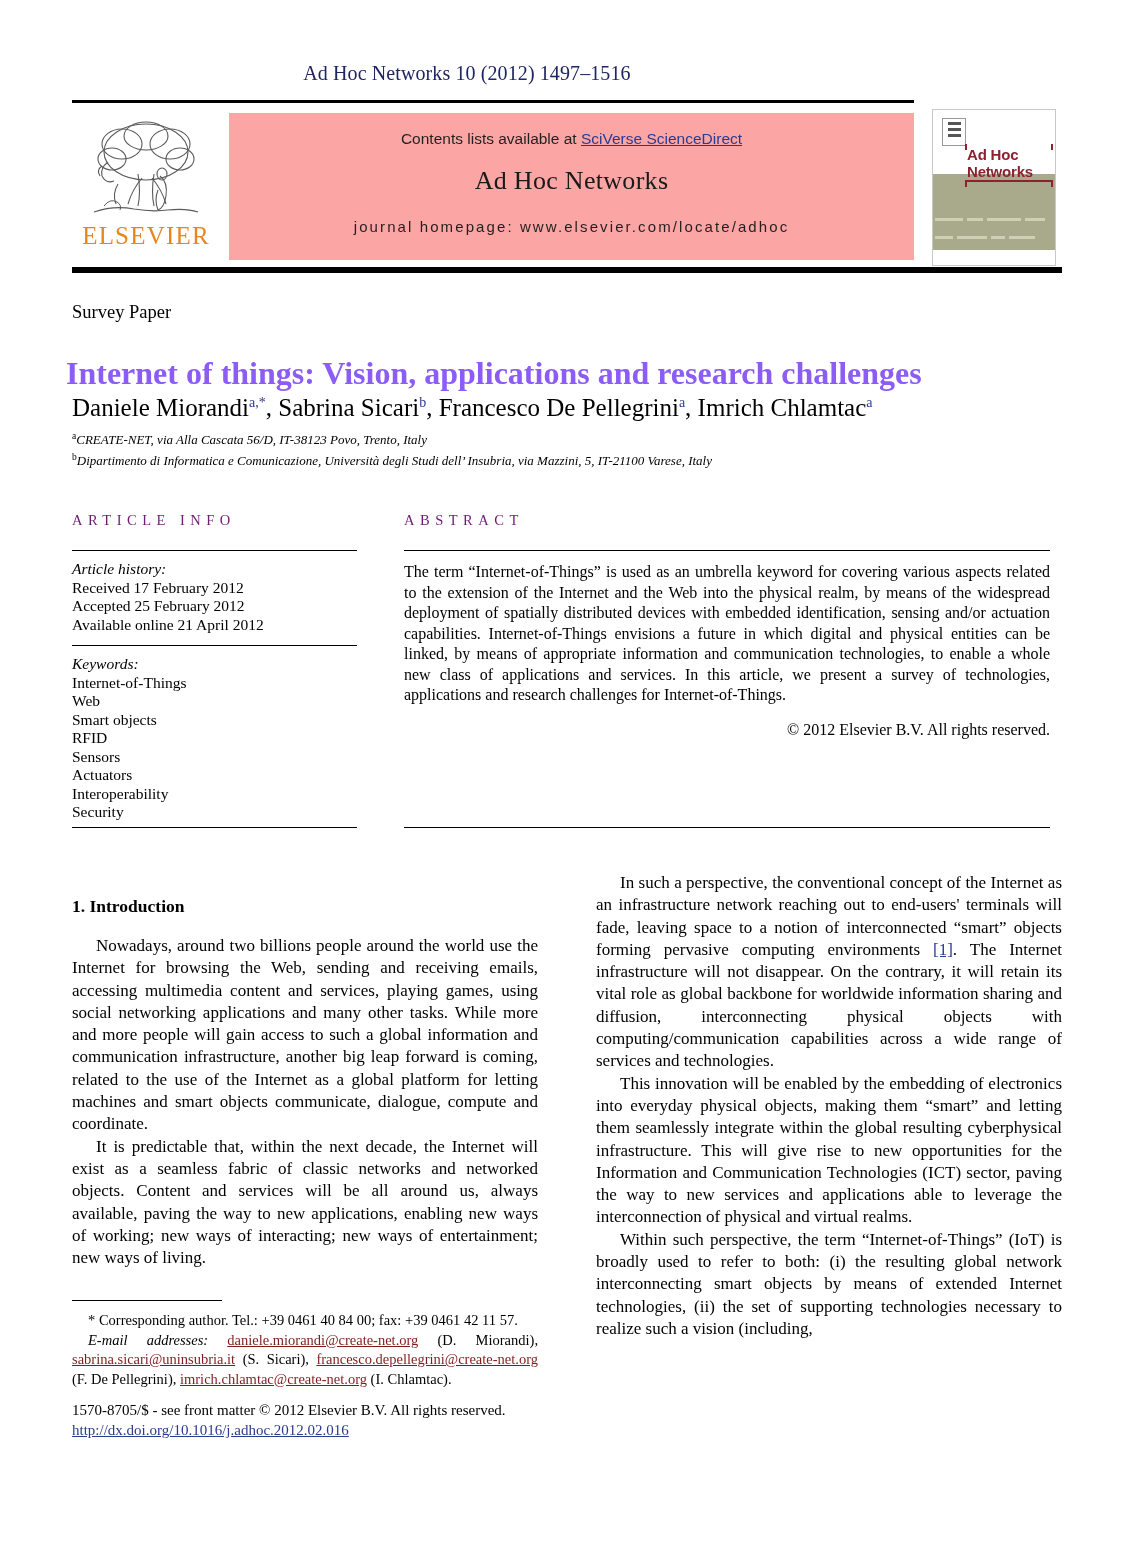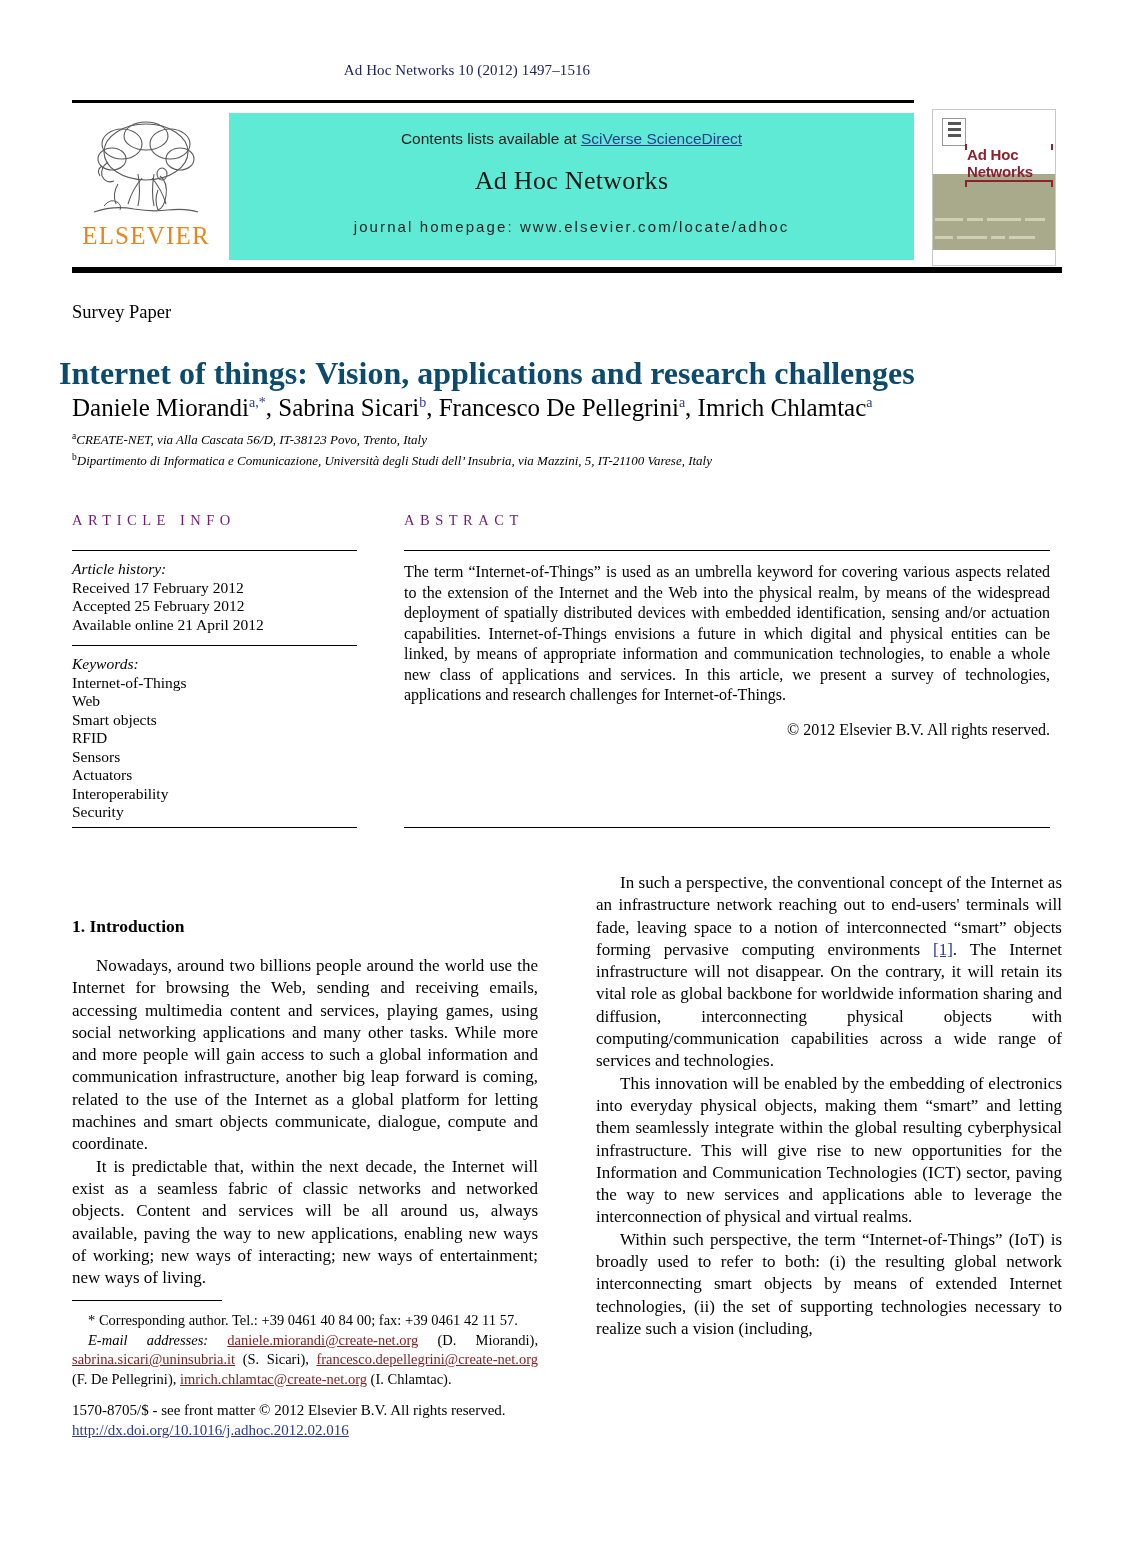--- a/index.html
+++ b/index.html
@@ -22,21 +22,21 @@
     height: 1548px;
   }
 
   
   .running-head {
     position: absolute;
     left: 0; top: 62px;
     width: 934px;
     text-align: center;
     font-family: "Liberation Serif", "DejaVu Serif", serif;
-    font-size: 15px;
+    font-size: 20px;
     color: #1f2560;
     letter-spacing: 0.1px;
   }
 
   
   .masthead {
     position: absolute;
     left: 72px; top: 100px;
     width: 990px;
     height: 172px;
@@ -53,21 +53,21 @@
     left: 0; top: 167px;
     width: 990px;
     height: 6px;
     background: #000;
   }
   .banner {
     position: absolute;
     left: 157px; top: 13px;
     width: 685px;
     height: 147px;
-    background: #5eead4;
+    background: #fca5a5;
     text-align: center;
   }
   .banner-line1 {
     margin-top: 17px;
     font-family: "Liberation Sans", "DejaVu Sans", sans-serif;
     font-size: 15.5px;
     color: #231f20;
   }
   .banner-link {
     color: #2a3a8f;
@@ -179,25 +179,25 @@
 
   
   .survey-label {
     position: absolute;
     left: 72px; top: 302px;
     font-size: 18.5px;
     color: #000;
   }
   .article-title {
     position: absolute;
-    left: 59px; top: 333px;
+    left: 66px; top: 333px;
     width: 970px;
     font-size: 32px;
     line-height: 38px;
-    color: #0c4a6e;
+    color: #8b5cf6;
   }
   .authors {
     position: absolute;
     left: 72px; top: 388px;
     width: 980px;
     font-size: 25px;
     line-height: 30px;
   }
   .authors sup {
     font-size: 14px;
@@ -271,21 +271,21 @@
     position: absolute;
     left: 404px; top: 827px;
     width: 646px;
     height: 1px;
     background: #000;
   }
 
   
   .col-left {
     position: absolute;
-    left: 72px; top: 916px;
+    left: 72px; top: 896px;
     width: 466px;
   }
   .col-right {
     position: absolute;
     left: 596px; top: 872px;
     width: 466px;
   }
   h2.body-head {
     margin: 0 0 18px 0;
     font-size: 17.5px;

